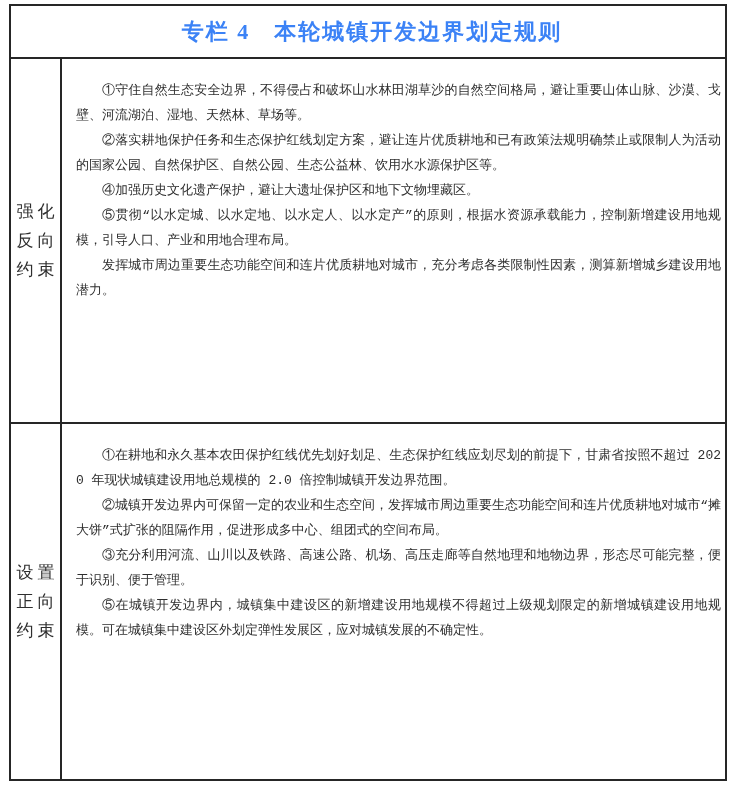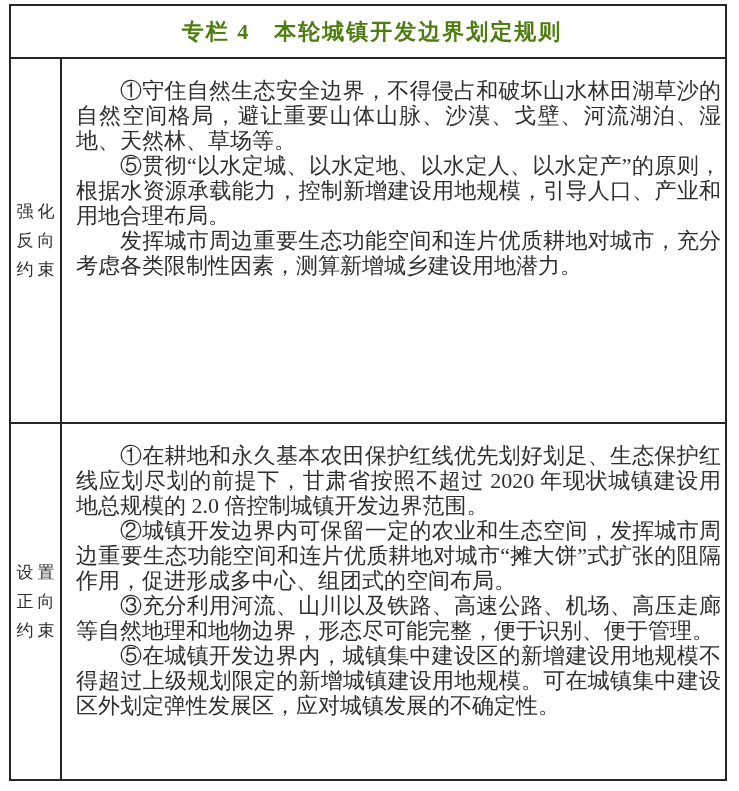--- a/index.html
+++ b/index.html
@@ -30,21 +30,21 @@
   }
   .title-row {
     height: 51px;
     flex: 0 0 51px;
     border-bottom: 2px solid #262626;
     display: flex;
     align-items: center;
     justify-content: center;
     font-size: 22px;
     font-weight: bold;
-    color: #4d7c0f;
+    color: #3b82f6;
     letter-spacing: 2px;
     white-space: pre;
     padding-left: 8px;
   }
   .body-row {
     display: flex;
     box-sizing: border-box;
     overflow: hidden;
   }
   .body-row.first {
@@ -69,24 +69,25 @@
   .label-line {
     line-height: 29px;
     letter-spacing: 4px;
     padding-left: 4px; 
     white-space: nowrap;
   }
   .content-cell {
     flex: 1 1 auto;
     box-sizing: border-box;
     padding: 19px 4px 6px 14px;
-    font-size: 22px;
+    font-size: 13px;
     line-height: 25px;
     text-align: justify;
     overflow: hidden;
+    font-family: Liberation Mono, monospace;
   }
   .content-cell p {
     margin: 0;
     text-indent: 2em;
     word-break: break-all;
   }
 </style>
 </head>
 <body>
 
@@ -96,20 +97,22 @@
     <div class="title-row">专栏 4　本轮城镇开发边界划定规则</div>
 
     <div class="body-row first">
       <div class="label-cell">
         <div class="label-line">强化</div>
         <div class="label-line">反向</div>
         <div class="label-line">约束</div>
       </div>
       <div class="content-cell">
         <p>①守住自然生态安全边界，不得侵占和破坏山水林田湖草沙的自然空间格局，避让重要山体山脉、沙漠、戈壁、河流湖泊、湿地、天然林、草场等。</p>
+        <p>②落实耕地保护任务和生态保护红线划定方案，避让连片优质耕地和已有政策法规明确禁止或限制人为活动的国家公园、自然保护区、自然公园、生态公益林、饮用水水源保护区等。</p>
+        <p>④加强历史文化遗产保护，避让大遗址保护区和地下文物埋藏区。</p>
         <p>⑤贯彻“以水定城、以水定地、以水定人、以水定产”的原则，根据水资源承载能力，控制新增建设用地规模，引导人口、产业和用地合理布局。</p>
         <p>发挥城市周边重要生态功能空间和连片优质耕地对城市，充分考虑各类限制性因素，测算新增城乡建设用地潜力。</p>
       </div>
     </div>
 
     <div class="body-row second">
       <div class="label-cell">
         <div class="label-line">设置</div>
         <div class="label-line">正向</div>
         <div class="label-line">约束</div>

